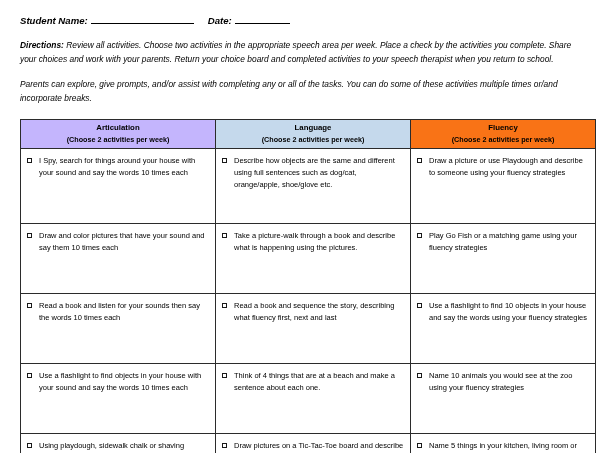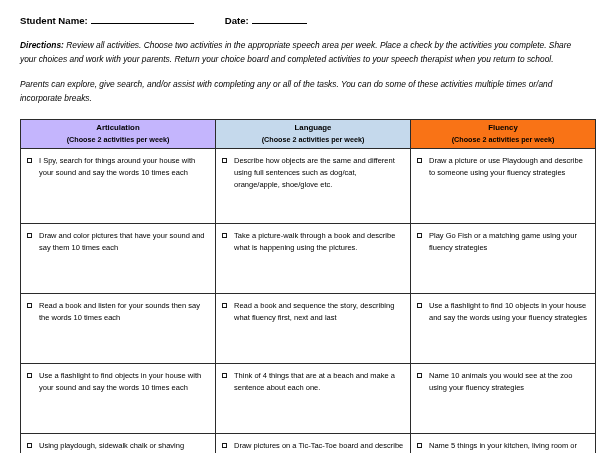--- a/index.html
+++ b/index.html
@@ -32,22 +32,23 @@
   }
   .doc-title {
     font-size: 9.6px;
     font-weight: bold;
     letter-spacing: 0.05px;
     white-space: nowrap;
   }
   .header-fields {
     display: flex;
     align-items: baseline;
-    gap: 31px;
+    gap: 14px;
     white-space: nowrap;
+    font-style: italic;
   }
   .field {
     display: inline-flex;
     align-items: baseline;
     font-size: 9.6px;
     font-weight: bold;
   }
   .field-label { margin-right: 3px; }
   .blank-line {
     display: inline-block;
@@ -161,21 +162,21 @@
         <span class="blank-line blank-date"></span>
       </div>
     </div>
   </div>
 
   <p class="directions">
     <span class="lead">Directions:</span>
     <span>Review all activities.  Choose two activities in the appropriate speech area per week. Place a check by the activities you complete.  Share your choices and work with your parents.  Return your choice board and completed activities to your speech therapist when you return to school.</span>
   </p>
 
-  <p class="parents-note">Parents can explore, give search, and/or assist with completing any or all of the tasks. You can do some of these activities multiple times or/and incorporate breaks.</p>
+  <p class="parents-note">Parents can explore, give prompts, and/or assist with completing any or all of the tasks. You can do some of these activities multiple times or/and incorporate breaks.</p>
 
   <table class="board">
     <thead>
       <tr>
         <th class="col-articulation" style="background:#c4b5fd">
           <span class="hdr-title">Articulation</span>
           <span class="hdr-sub">(Choose 2 activities per week)</span>
         </th>
         <th class="col-language" style="background:#C5D9EC">
           <span class="hdr-title">Language</span>

